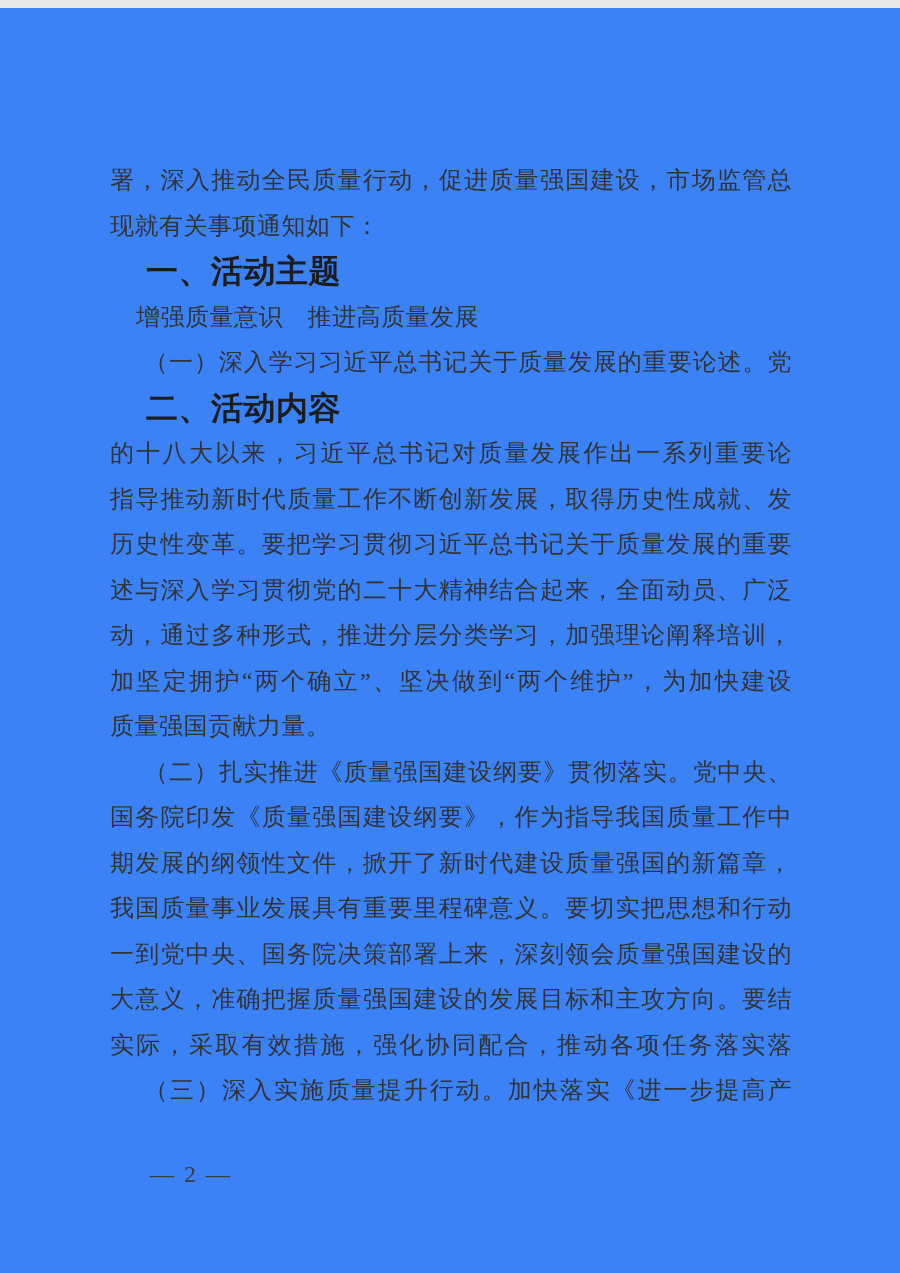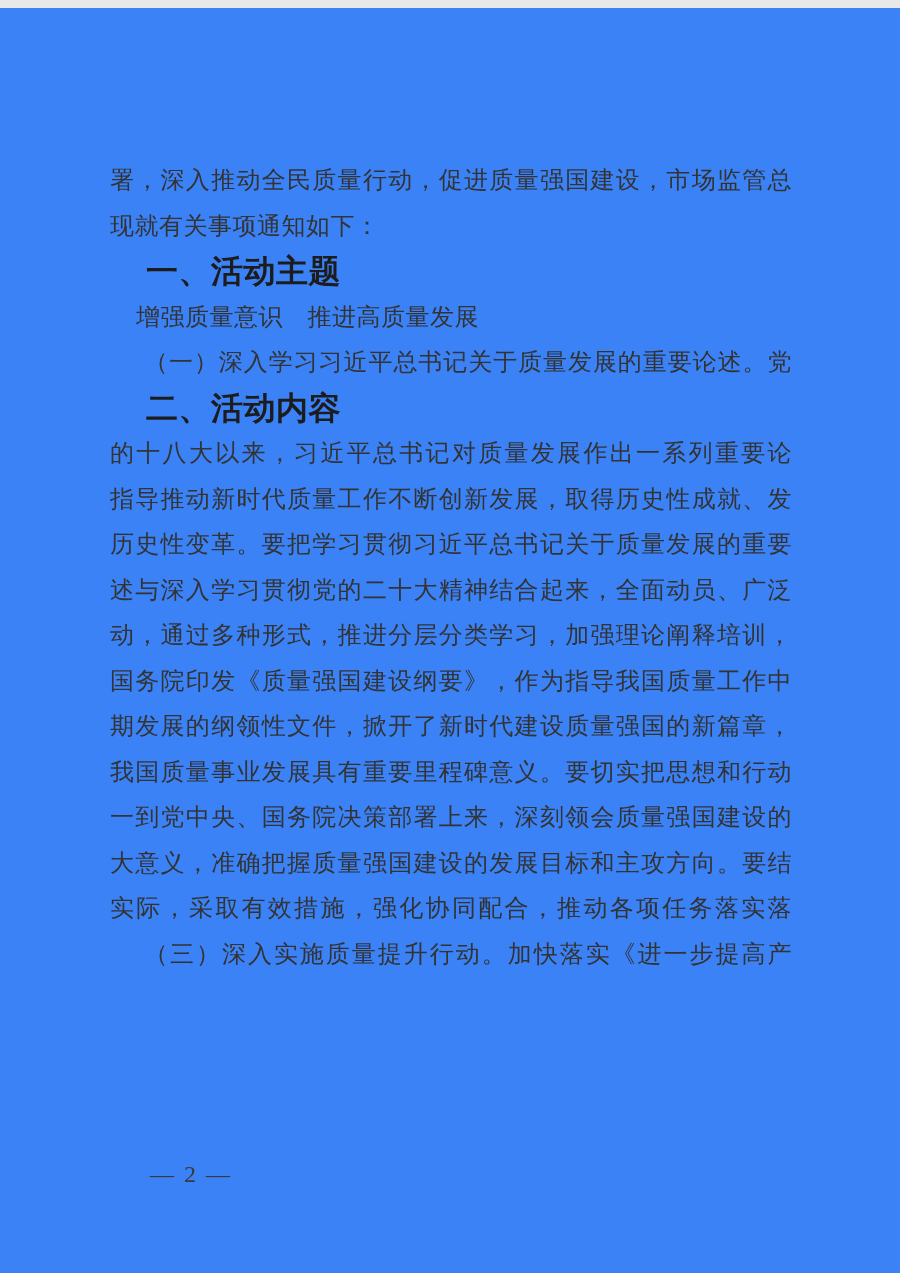--- a/index.html
+++ b/index.html
@@ -72,20 +72,23 @@
     <div class="line plain">现就有关事项通知如下：</div>
     <div class="line heading">一、活动主题</div>
     <div class="line theme">增强质量意识　推进高质量发展</div>
     <div class="line indent-full">（一）深入学习习近平总书记关于质量发展的重要论述。党</div>
     <div class="line heading">二、活动内容</div>
     <div class="line full">的十八大以来，习近平总书记对质量发展作出一系列重要论述，</div>
     <div class="line full">指导推动新时代质量工作不断创新发展，取得历史性成就、发生</div>
     <div class="line full">历史性变革。要把学习贯彻习近平总书记关于质量发展的重要论</div>
     <div class="line full">述与深入学习贯彻党的二十大精神结合起来，全面动员、广泛发</div>
     <div class="line full">动，通过多种形式，推进分层分类学习，加强理论阐释培训，更</div>
+    <div class="line full">加坚定拥护“两个确立”、坚决做到“两个维护”，为加快建设</div>
+    <div class="line plain">质量强国贡献力量。</div>
+    <div class="line indent-full">（二）扎实推进《质量强国建设纲要》贯彻落实。党中央、</div>
     <div class="line full">国务院印发《质量强国建设纲要》，作为指导我国质量工作中长</div>
     <div class="line full">期发展的纲领性文件，掀开了新时代建设质量强国的新篇章，对</div>
     <div class="line full">我国质量事业发展具有重要里程碑意义。要切实把思想和行动统</div>
     <div class="line full">一到党中央、国务院决策部署上来，深刻领会质量强国建设的重</div>
     <div class="line full">大意义，准确把握质量强国建设的发展目标和主攻方向。要结合</div>
     <div class="line full">实际，采取有效措施，强化协同配合，推动各项任务落实落细。</div>
     <div class="line indent-full">（三）深入实施质量提升行动。加快落实《进一步提高产品、</div>
   </main>
   <footer class="page-footer">— 2 —</footer>
 </div>

